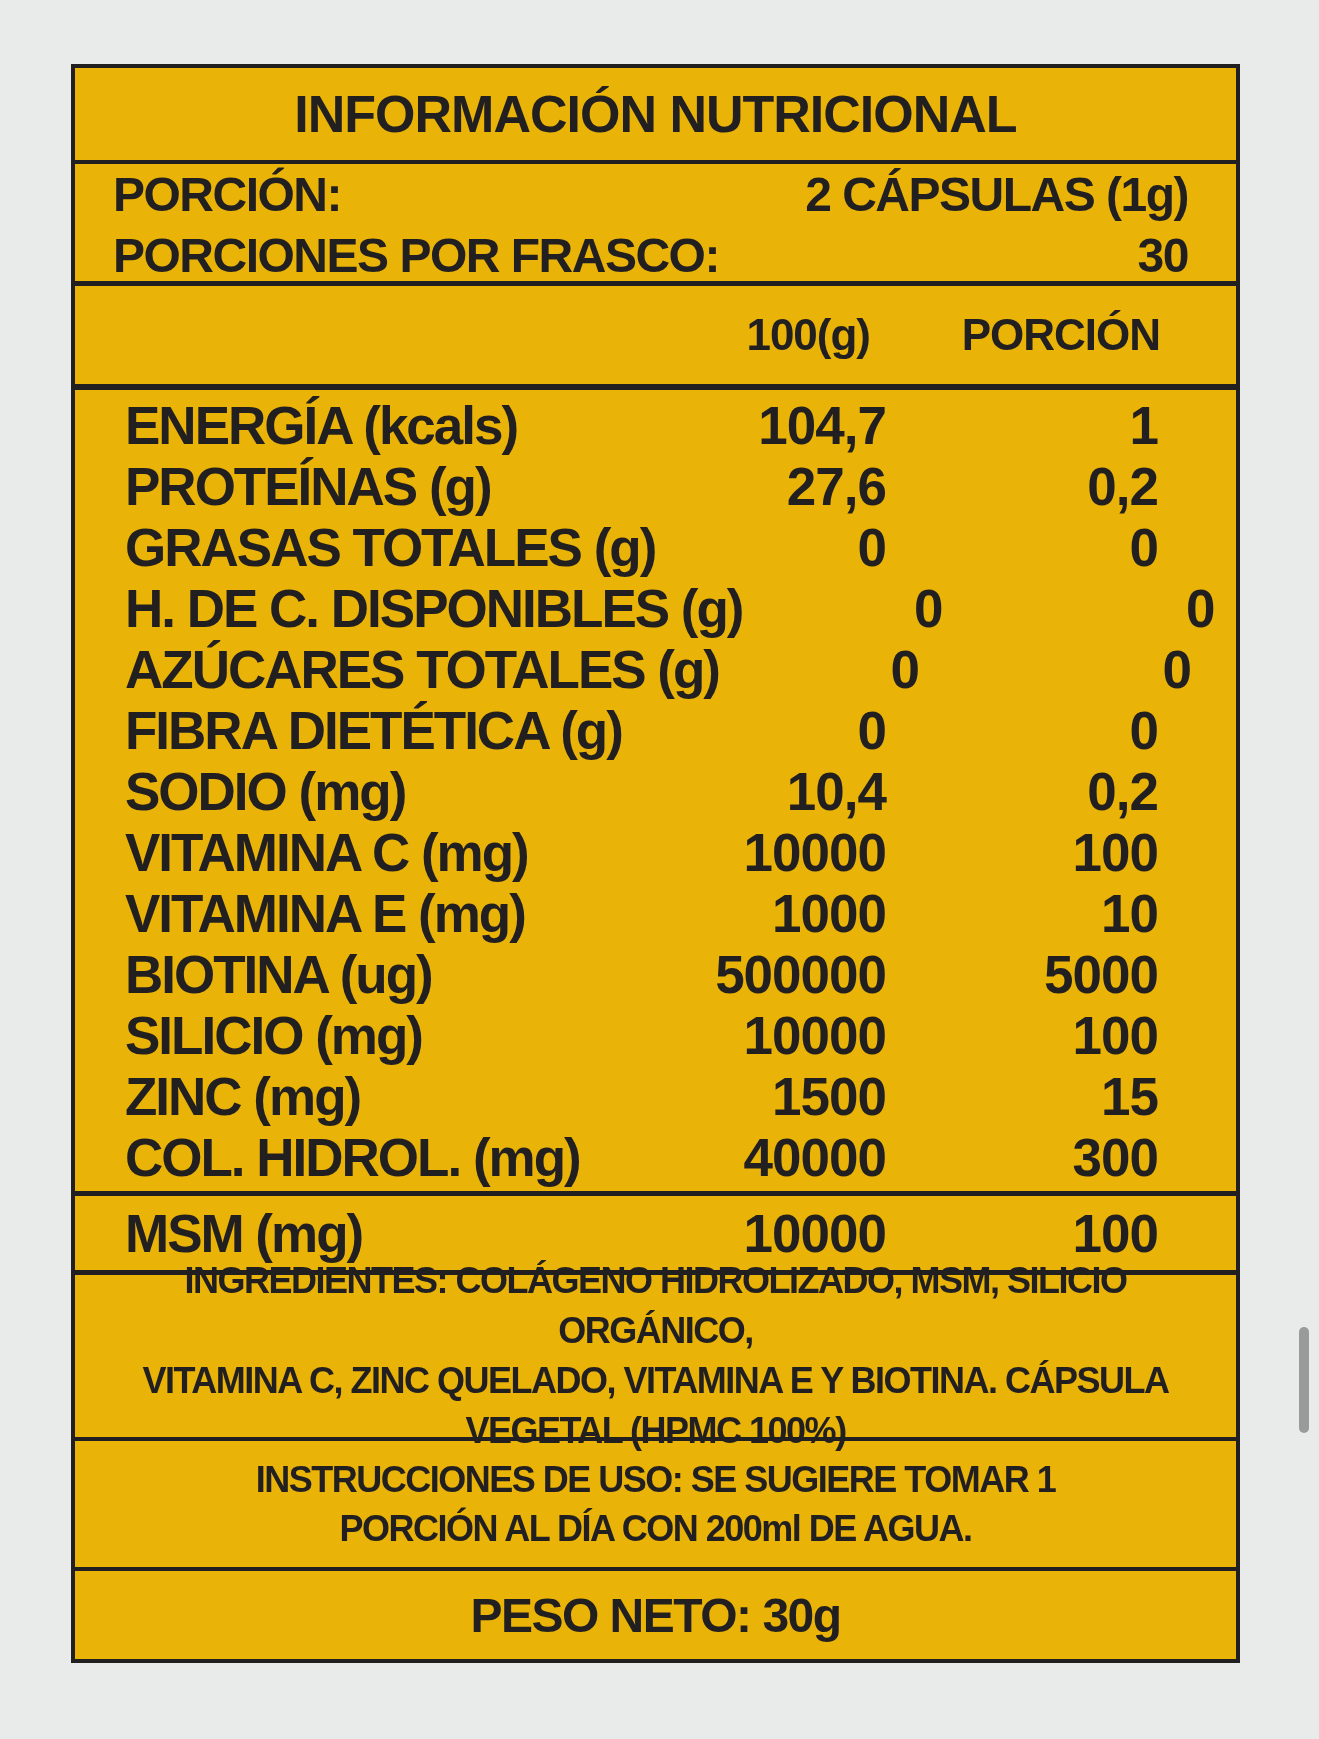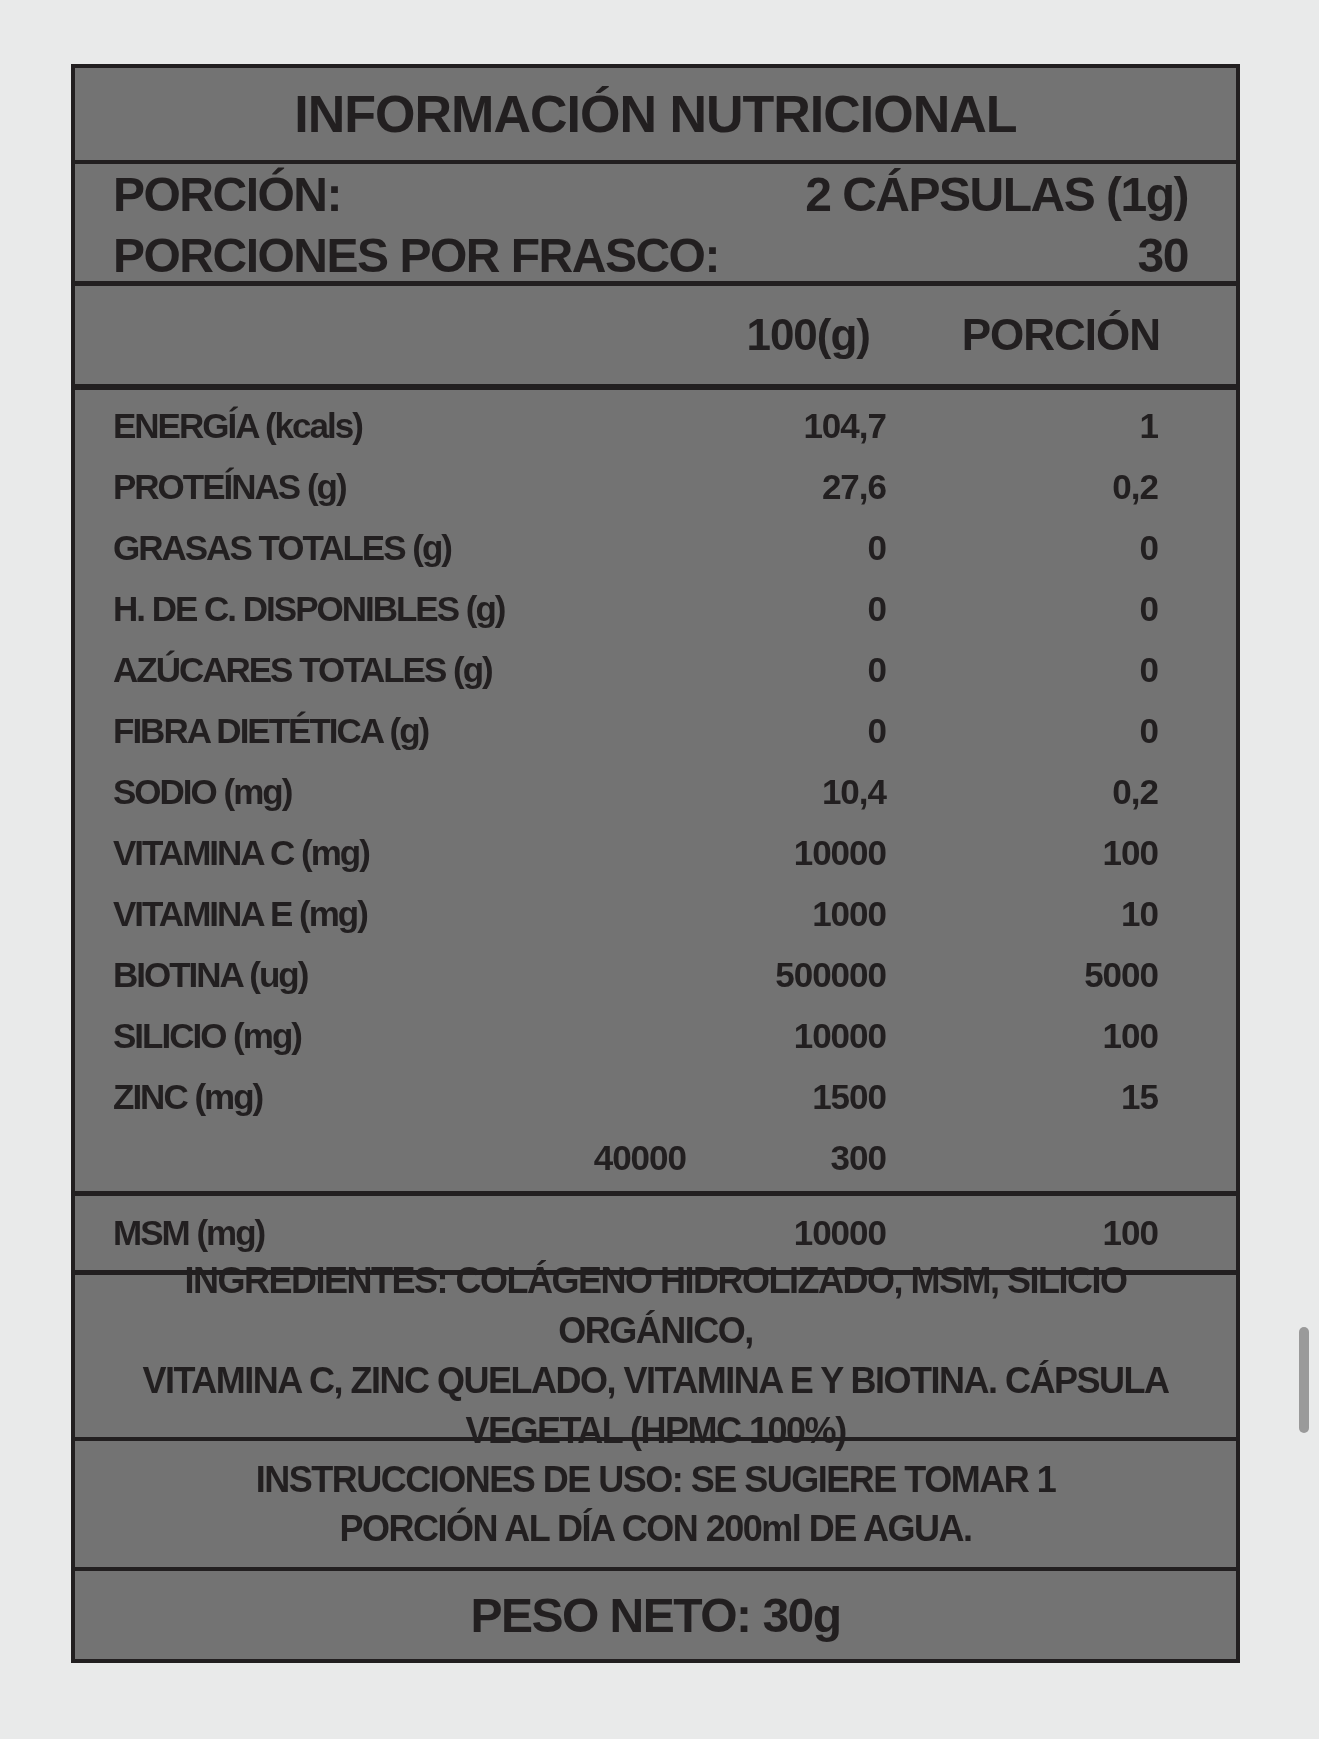--- a/index.html
+++ b/index.html
@@ -9,21 +9,21 @@
     background: #e9eaea;
     font-family: "Liberation Sans", "DejaVu Sans", sans-serif;
     color: #221f20;
     overflow: hidden;
     -webkit-font-smoothing: antialiased;
   }
   .label {
     position: absolute;
     left: 71px; top: 64px;
     width: 1169px; height: 1599px;
-    background: #737373;
+    background: #eab308;
     border: 4px solid #221f20;
     display: flex;
     flex-direction: column;
     font-weight: bold;
   }
   .sec { border-bottom: 4px solid #221f20; }
   .sec:last-child { border-bottom: none; }
 
   
   .sec-title {
@@ -56,22 +56,23 @@
   }
   .sec-colhead .colh { text-align: right; }
 
   
   .sec-rows { border-bottom-width: 5px; padding: 5px 0 3px 0; }
   .nrow {
     height: 61px;
     padding: 0 78px 0 38px;
     display: grid; grid-template-columns: 1fr 200px 272px;
     align-items: center;
-    font-size: 35px; letter-spacing: -2px;
+    font-size: 53px; letter-spacing: -2px;
     white-space: nowrap;
+    margin-left: 12px;
   }
   .nrow .nval { text-align: right; letter-spacing: -1px; }
 
   
   .sec-msm { border-bottom-width: 5px; padding: 4px 0; }
   .sec-msm .nrow { height: 66px; }
 
   
   .sec-ingredients {
     height: 166px;
@@ -199,20 +200,21 @@
     <span class="nval">100</span>
   </div>
 
   <div class="nrow">
     <span class="nname">ZINC (mg)</span>
     <span class="nval">1500</span>
     <span class="nval">15</span>
   </div>
 
   <div class="nrow">
+    <span class="nname">COL. HIDROL. (mg)</span>
     <span class="nval">40000</span>
     <span class="nval">300</span>
   </div>
 </div>
 
   <div class="sec sec-msm">
     <div class="nrow">
       <span class="nname">MSM (mg)</span>
       <span class="nval">10000</span>
       <span class="nval">100</span>

